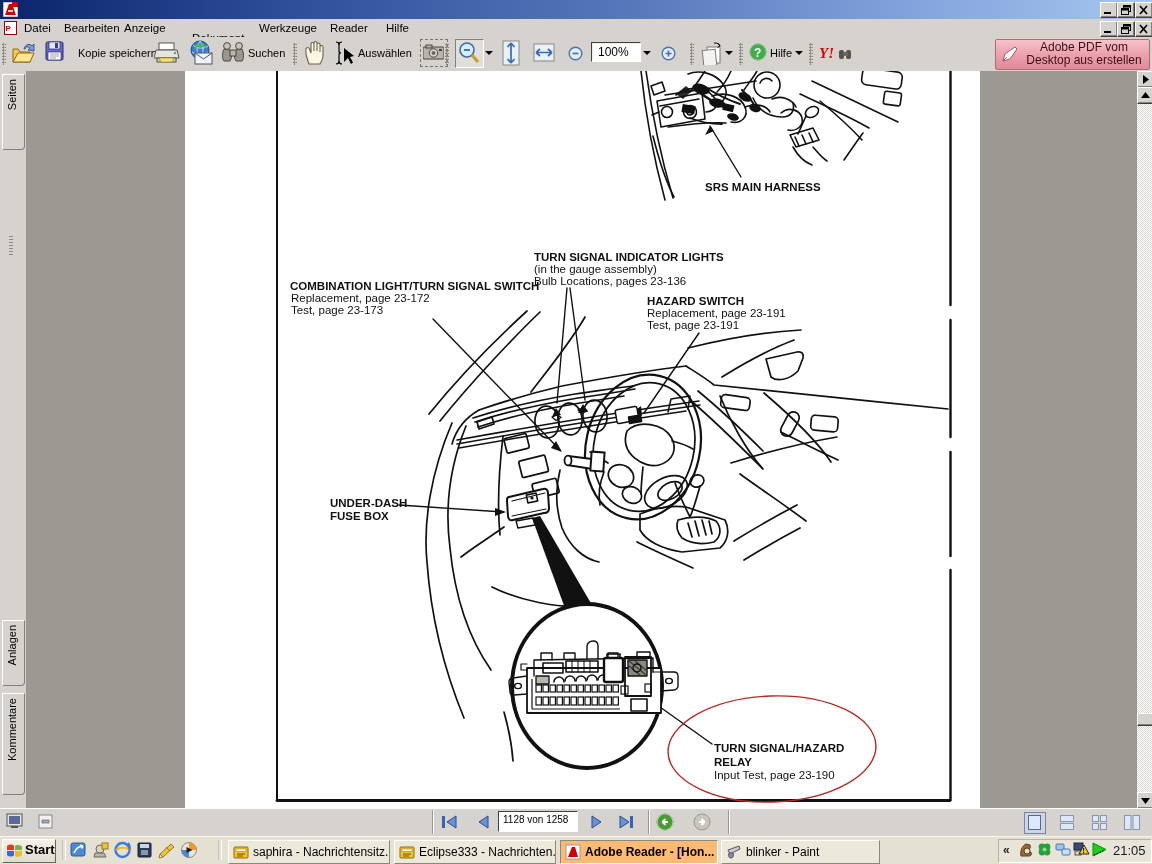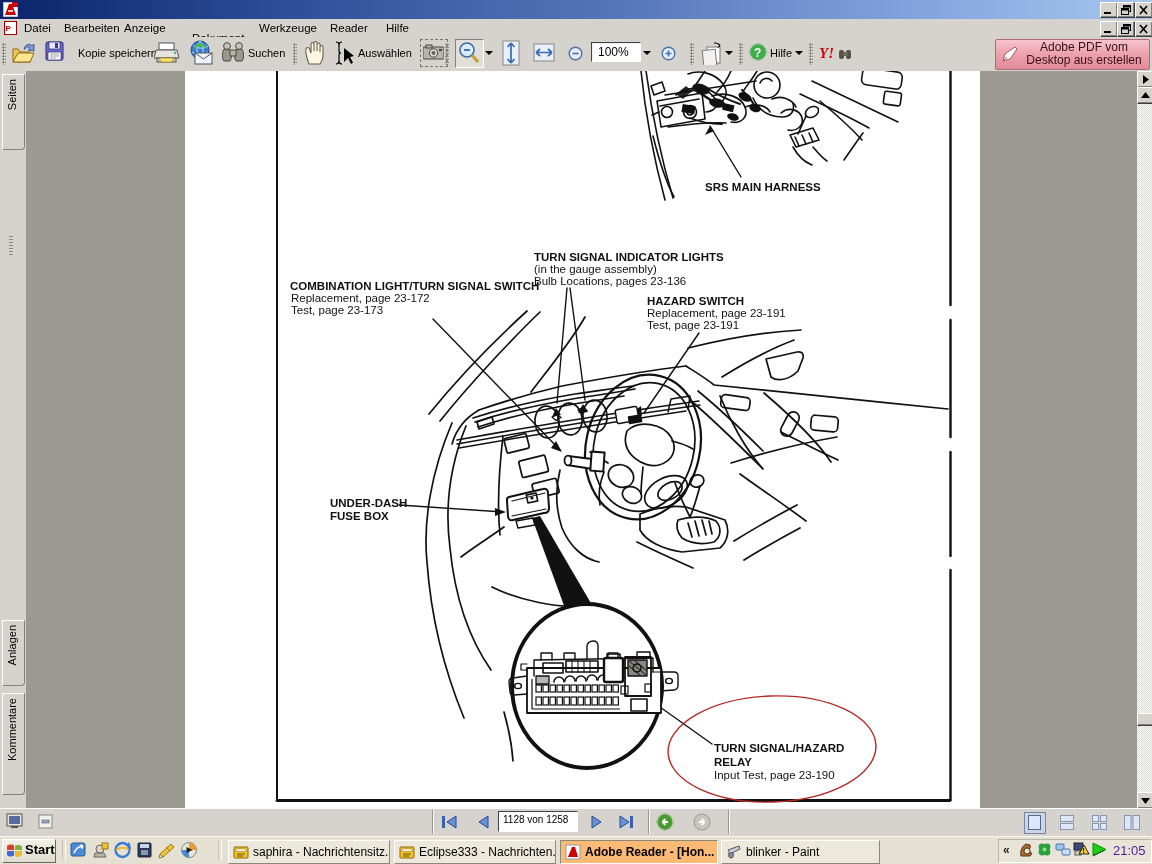--- a/index.html
+++ b/index.html
@@ -637,14 +637,14 @@
   <div class="abs" style="left:1073px;top:841px;"><svg width="17" height="17">
         <rect x="1" y="2" width="9" height="7" fill="#3a4a7a" stroke="#222"></rect>
         <rect x="2" y="10" width="6" height="4" fill="#d8d5ca" stroke="#555"></rect>
         <path d="M11,4 L16,13 L6,13 Z" fill="#f4d02a" stroke="#222"></path>
         <text x="9.6" y="12" font-size="7" font-weight="bold" font-family="Liberation Sans">!</text>
       </svg></div>
   <div class="abs" style="left:1091px;top:842px;"><svg width="18" height="15">
         <path d="M2,1 L15,7.5 L2,14 Z" fill="#1ad01a" stroke="#0a8a0a"></path>
         <path d="M3,13 L14,8" stroke="#000" stroke-width="1" stroke-dasharray="1.5,1.5"></path>
       </svg></div>
-  <div class="abs" style="left:1113px;top:843px;font-size:13px;color:#4c1d95;text-align:right;">21:05</div>
+  <div class="abs" style="left:1113px;top:843px;font-size:13px;color:#0f172a;text-align:right;">21:05</div>
 </div>
 
 </body></html>

